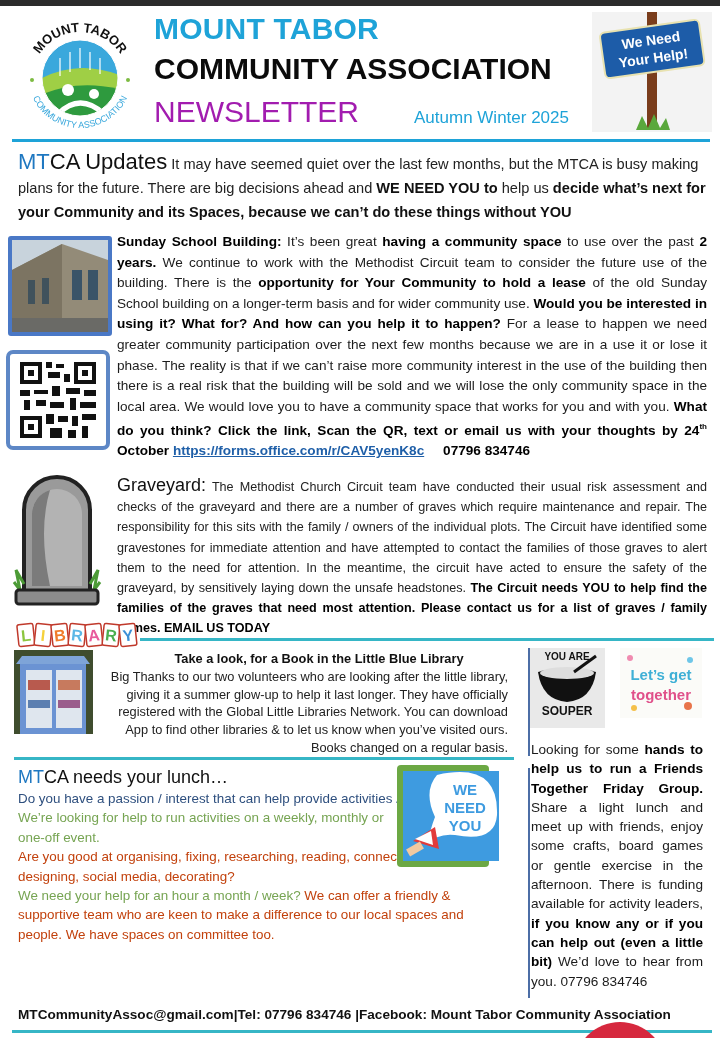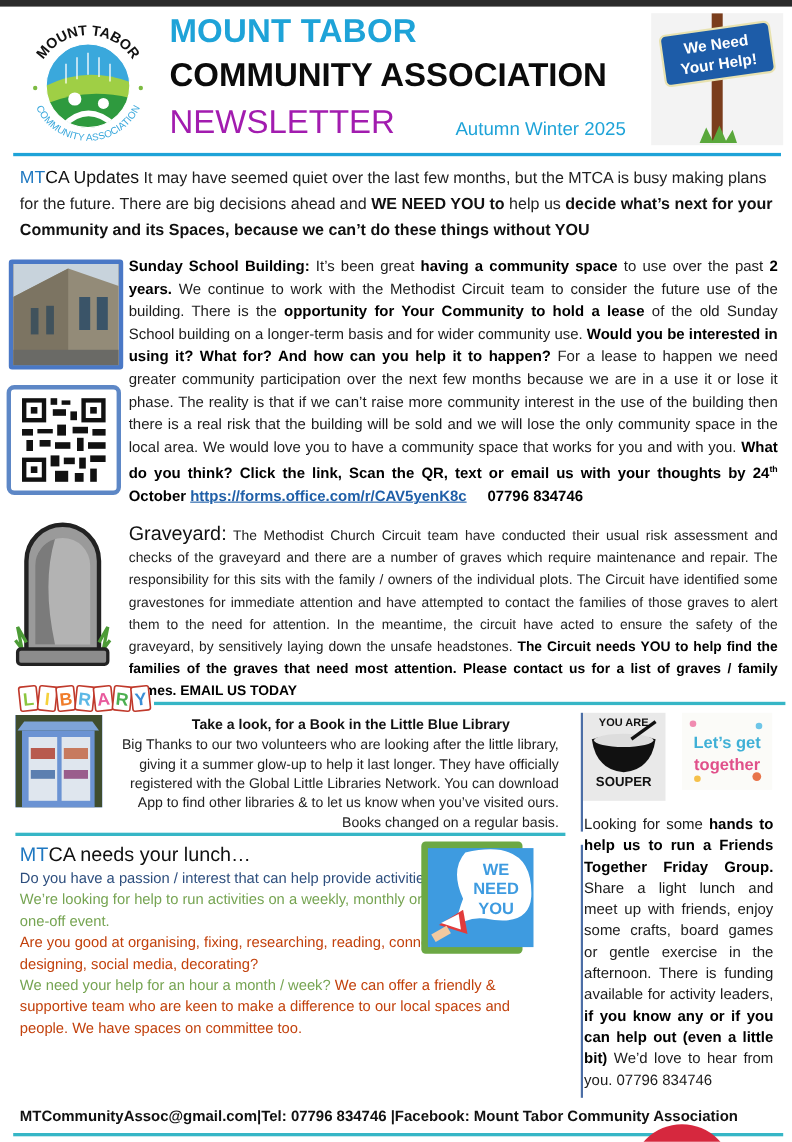--- a/index.html
+++ b/index.html
@@ -13,21 +13,21 @@
   .title1 { left:154px; top:12px; font-size:30px; font-weight:bold; color:#1ea3d8; letter-spacing:0.2px; }
   .title2 { left:154px; top:52px; font-size:30px; font-weight:bold; color:#0b0b0b; }
   .title3 { left:154px; top:95px; font-size:30px; font-weight:normal; color:#a21caf; }
   .edition { left:414px; top:108px; font-size:17px; color:#1ea3d8; }
   .sign { left:592px; top:12px; width:120px; height:120px; background:#f3f3f3; }
   .rule { height:3px; background:#1ea3d8; }
   .rule-teal { height:3px; background:#36b6c6; }
 
   
   .updates { left:18px; top:150px; width:690px; font-size:14.6px; line-height:24px; color:#222; }
-  .updates .h { font-size:16px; color:#111; }
+  .updates .h { font-size:22px; color:#111; }
   .updates .h .m { color:#1f78c1; }
   .updates b { color:#111; }
 
   
   .photo1 { left:8px; top:236px; width:104px; height:100px; border:4px solid #4a78c6; border-radius:3px; box-sizing:border-box; background:#8d8c88; overflow:hidden; }
   .qr { left:6px; top:350px; width:104px; height:100px; border:4px solid #5d87c6; border-radius:7px; background:#fff; box-sizing:border-box; }
   .sunday { left:117px; top:232px; width:590px; font-size:13.6px; line-height:20.6px; text-align:justify; color:#1c1c1c; }
   .sunday b { color:#000; }
   .sunday a { color:#1f5fa8; font-weight:bold; text-decoration:underline; }
   .sunday sup { font-size:8px; }
@@ -44,21 +44,21 @@
   .library { left:100px; top:650px; width:408px; font-size:12.8px; line-height:17.8px; text-align:right; color:#222; }
   .library .h { display:block; text-align:center; font-weight:bold; color:#111; padding-left:30px; }
 
   
   .needs { left:18px; top:765px; width:470px; font-size:13.4px; line-height:19.4px; }
   .needs .h { font-size:18px; color:#111; display:block; line-height:24px; }
   .needs .h .m { color:#1f78c1; }
   .c-blue { color:#2e4f7e; }
   .c-green { color:#76a452; }
   .c-slate { color:#c2410c; }
-  .weneed { left:383px; top:765px; width:92px; height:102px; background:#6ca844; border-radius:4px; }
+  .weneed { left:397px; top:765px; width:92px; height:102px; background:#6ca844; border-radius:4px; }
 
   
   .vline { left:528px; width:2px; background:#4c6ea6; }
   .soup { left:530px; top:648px; width:75px; height:80px; background:#e9e9e9; }
   .together { left:620px; top:648px; width:82px; height:70px; background:#fbfbf8; }
   .friends { left:531px; top:740px; width:172px; font-size:13.6px; line-height:19.3px; text-align:justify; color:#1b1b1b; }
   .friends b { color:#000; }
 
   
   .footer { left:18px; top:1007px; font-size:13.6px; font-weight:bold; color:#111; white-space:nowrap; }

